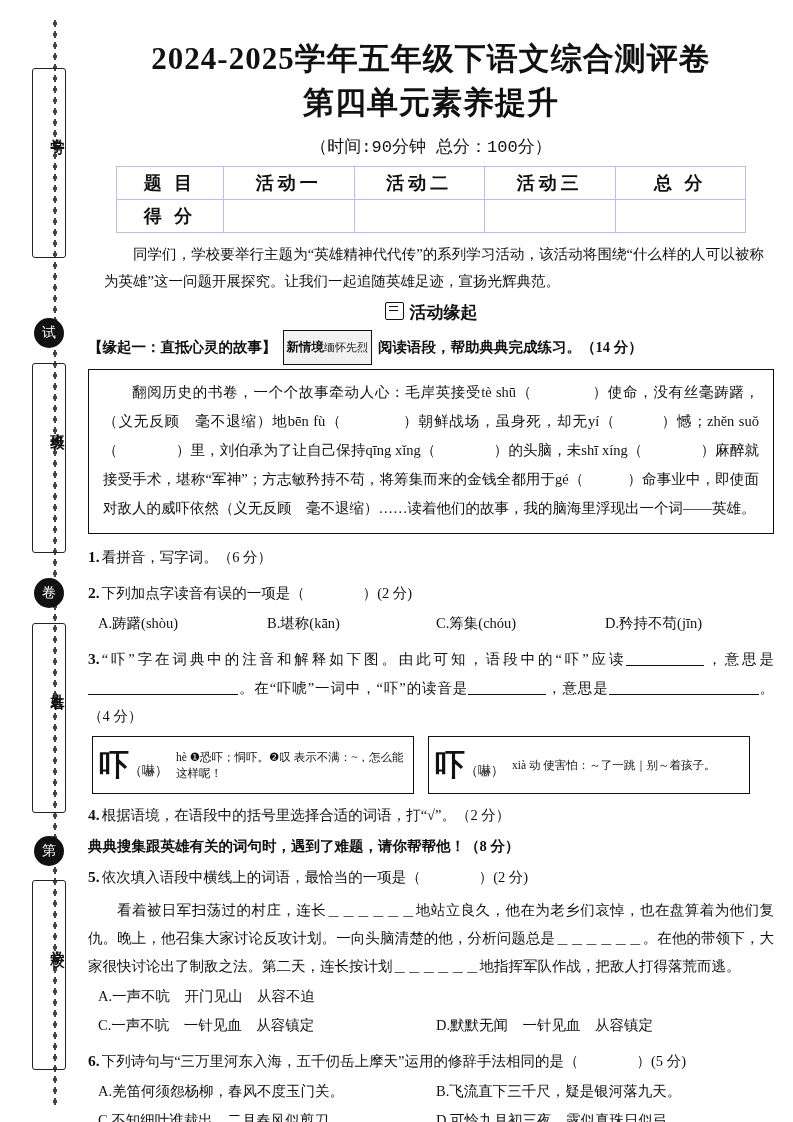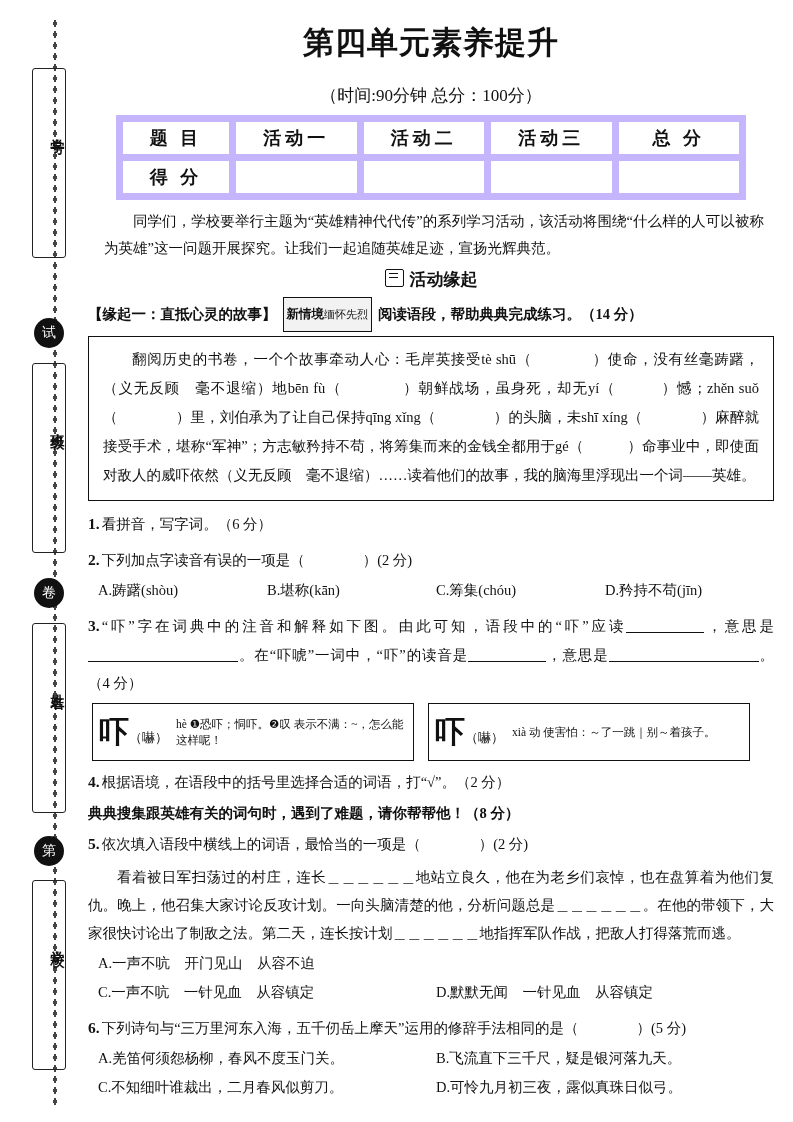--- a/index.html
+++ b/index.html
@@ -50,31 +50,31 @@
 
   .title1,.title2{
     text-align:center;
     font-family:"Liberation Serif", serif;
     font-weight:bold;
     letter-spacing:1px;
   }
   .title1{font-size:31px;margin:16px 0 2px 0;}
   .title2{font-size:31px;margin:0 0 10px 0;}
   .subtitle{
-    text-align:center;font-size:17px;margin:20px 0 8px 0;
-    font-family:Liberation Serif, serif;
+    text-align:center;font-size:17px;margin:11px 0 8px 0;
+    font-family:Liberation Mono, monospace;
   }
 
   table.score{
     border-collapse:collapse;
     width:630px;margin:6px auto 8px auto;
     table-layout:fixed;
   }
   table.score td{
-    border:7px solid #c4b5fd;
+    border:1px solid #c4b5fd;
     height:30px;
     text-align:center;
     font-size:18px;
     font-weight:bold;
     letter-spacing:4px;
     font-family:"Liberation Serif", serif;
   }
   table.score td.first{width:104px;}
 
   .intro{
@@ -182,20 +182,21 @@
     <div class="sidelabel" style="top:665px;">姓名：</div>
 
     <div class="sidecircle" style="top:818px;">第</div>
 
     <div class="sidebox" style="top:862px;height:190px;"></div>
     <div class="sidelabel" style="top:922px;">学校：</div>
   </div>
 
   <div class="content">
 
+    <div class="title1">2024-2025学年五年级下语文综合测评卷</div>
     <div class="title2">第四单元素养提升</div>
     <div class="subtitle">（时间:90分钟  总分：100分）</div>
 
     <table class="score">
       <tbody>
           <tr>
         <td class="first">题 目</td>
         <td>活动一</td>
         <td>活动二</td>
         <td>活动三</td>

